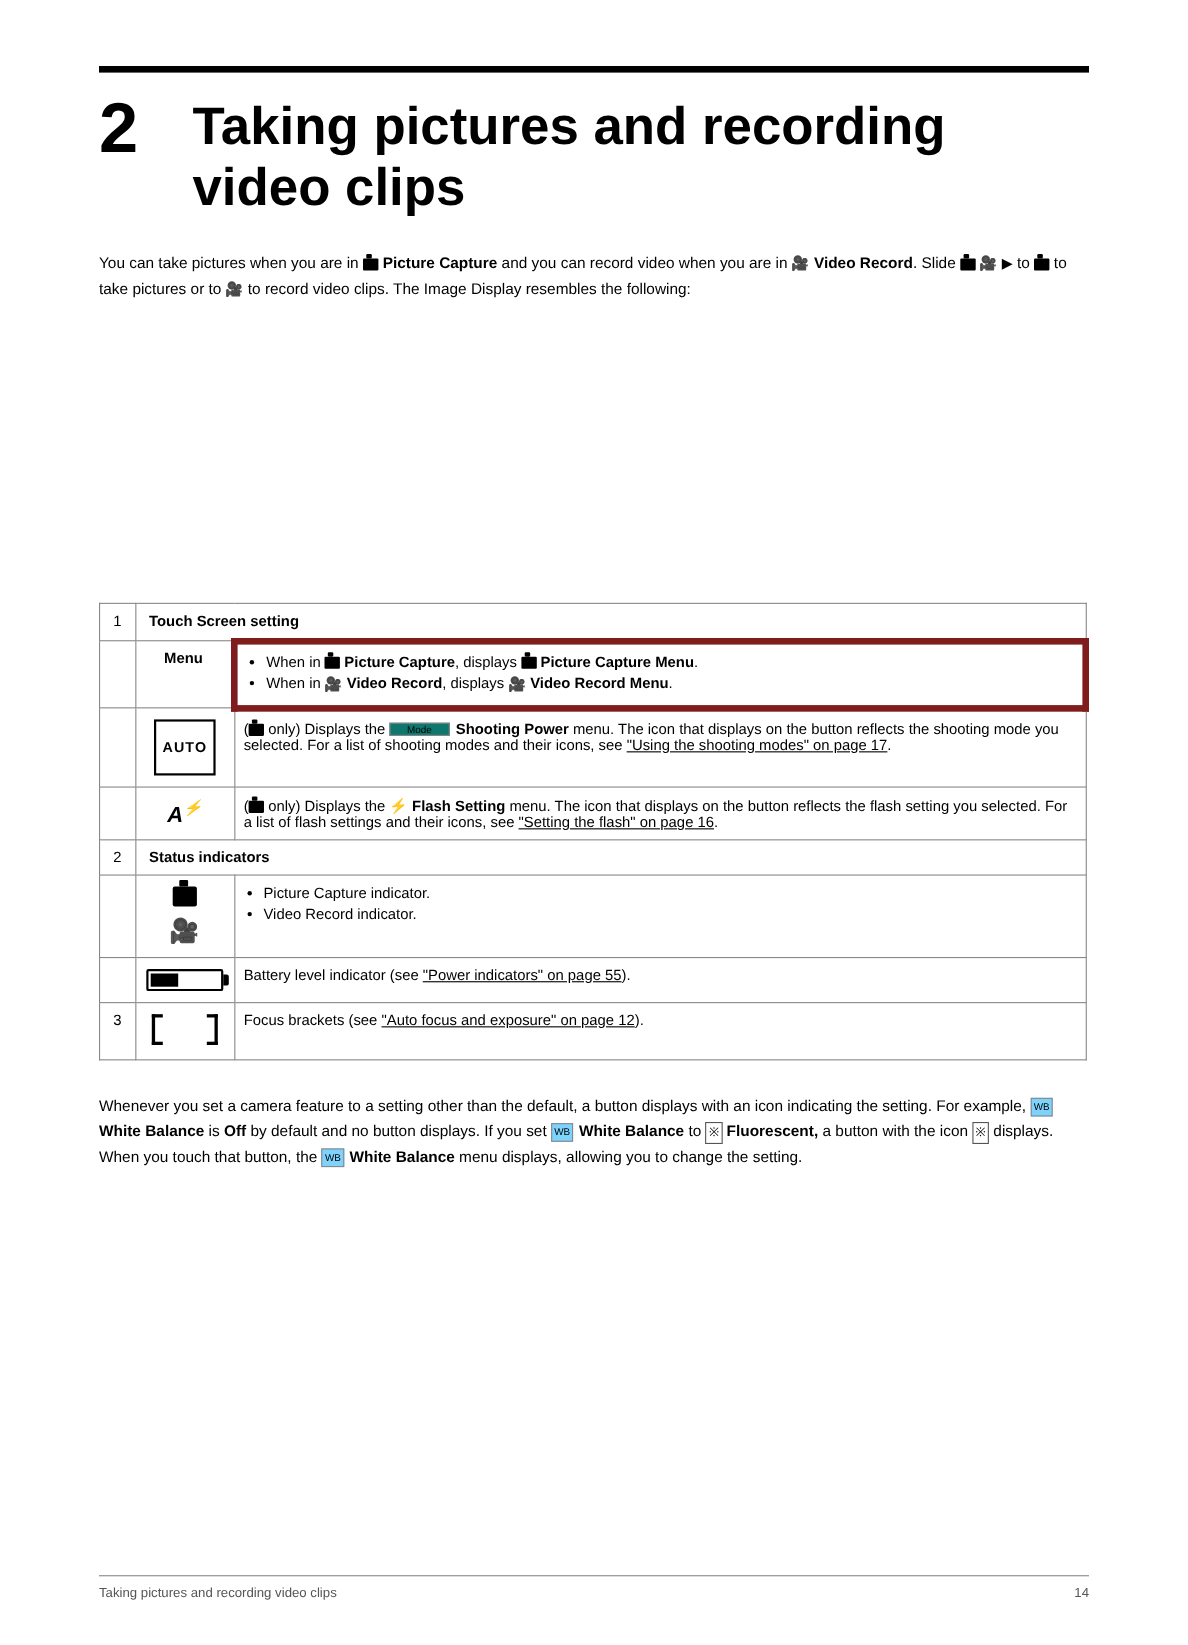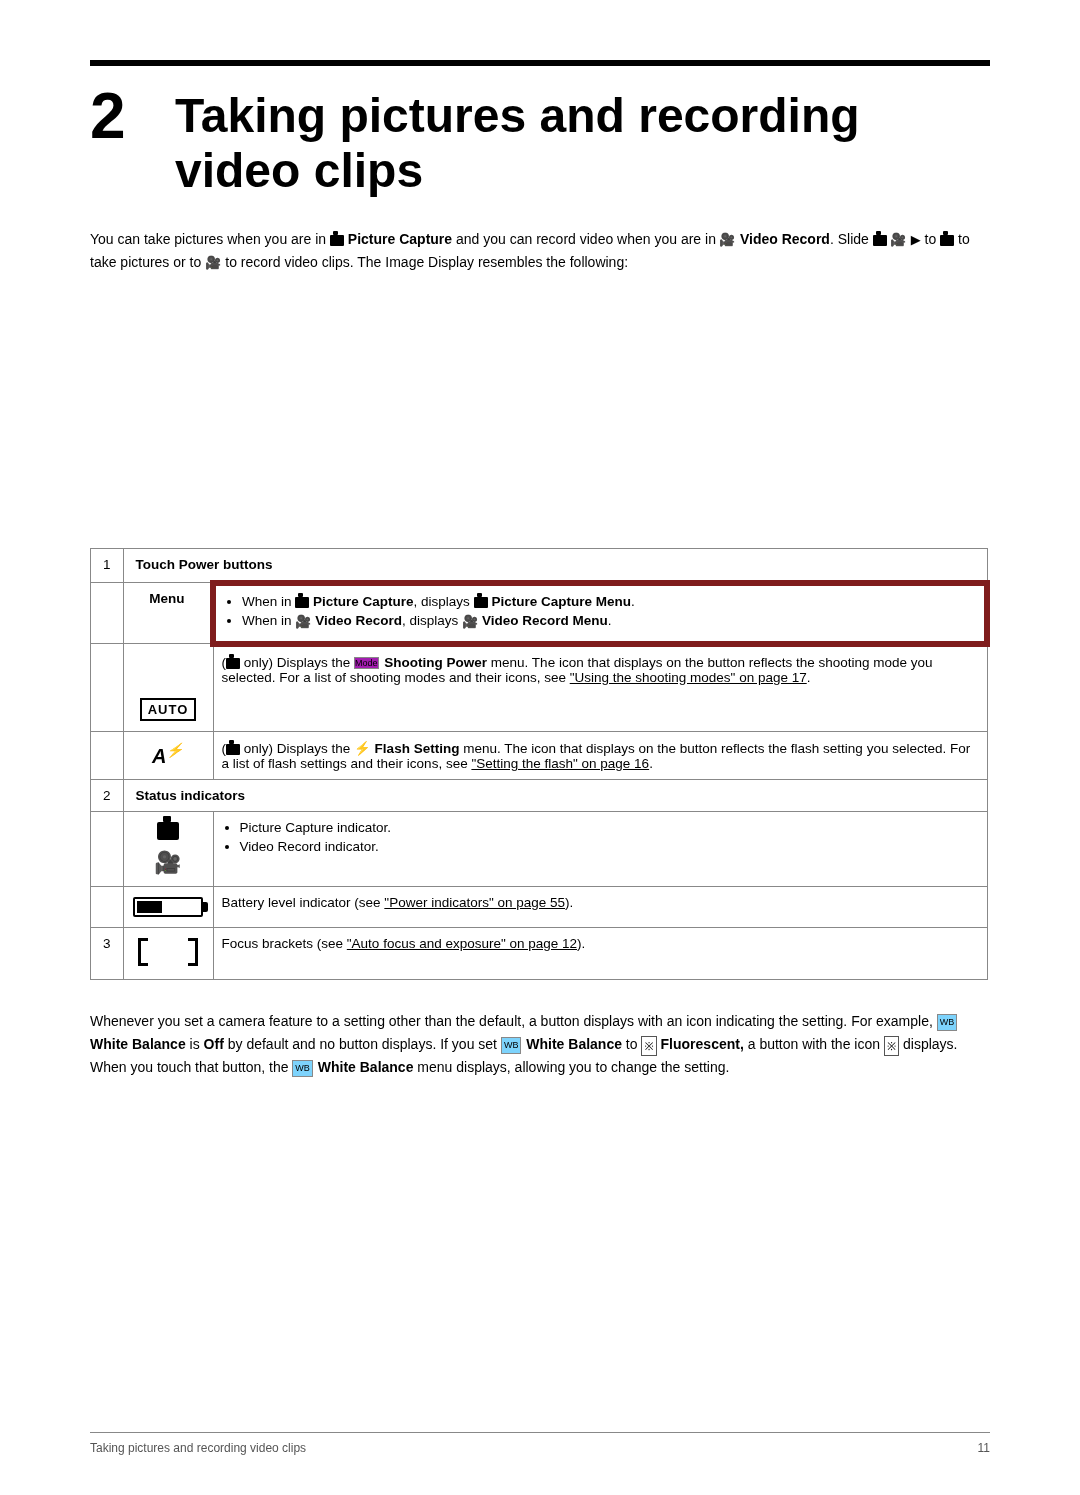--- a/index.html
+++ b/index.html
@@ -89,26 +89,25 @@
     }
 
     ul.bullet-list li {
       margin-bottom: 4px;
     }
 
     
     .btn-auto {
       display: inline-block;
       border: 2px solid #000;
-      padding: 2px 6px;
+      padding: 16px 6px;
       font-size: 13px;
       font-weight: bold;
       letter-spacing: 1px;
       background: #fff;
-      margin-top: 44px;
     }
 
     .icon-camera-sym {
       display: inline-block;
       width: 22px;
       height: 18px;
       background: #000;
       border-radius: 2px;
       position: relative;
       vertical-align: middle;
@@ -188,24 +187,24 @@
       border-right: 3px solid #000;
       border-top: 3px solid #000;
       border-bottom: 3px solid #000;
       width: 10px;
       height: 28px;
     }
 
     .icon-mode-box {
       display: inline-block;
       border: 1px solid #888;
-      padding: 0px 0;
+      padding: 0px 15px;
       font-size: 9px;
       vertical-align: middle;
-      background: #a21caf;
+      background: #0f766e;
       margin-right: 2px;
     }
 
     .icon-wb-box {
       display: inline-block;
       border: 1px solid #888;
       padding: 0px 2px;
       font-size: 9px;
       vertical-align: middle;
       background: #7dd3fc;
@@ -314,21 +313,21 @@
     to record video clips. The Image Display resembles the following:
   </p>
 
   <div class="image-display-area"></div>
 
   <table class="main-table">
     <tbody>
 
       <tr>
         <td class="num-cell">1</td>
-        <td colspan="2" class="section-label-cell">Touch Power buttons</td>
+        <td colspan="2" class="section-label-cell">Touch Screen setting</td>
       </tr>
 
       <tr>
         <td class="num-cell"></td>
         <td style="width:90px; text-align:center; font-weight:bold; border:1px solid #888; padding:8px;">
           <span>Menu</span>
         </td>
         <td style="border:6px solid #7f1d1d; padding:8px;">
           <ul class="bullet-list">
             <li>
@@ -427,15 +426,15 @@
     a button with the icon
     <span class="icon-fluor">※</span>
     displays. When you touch that button, the
     <span class="icon-wb-box">WB</span>
     <strong> White Balance</strong>
     menu displays, allowing you to change the setting.
   </p>
 
   <div class="footer-area">
     <span>Taking pictures and recording video clips</span>
-    <span>11</span>
+    <span>14</span>
   </div>
 </div>
 
 </body></html>

